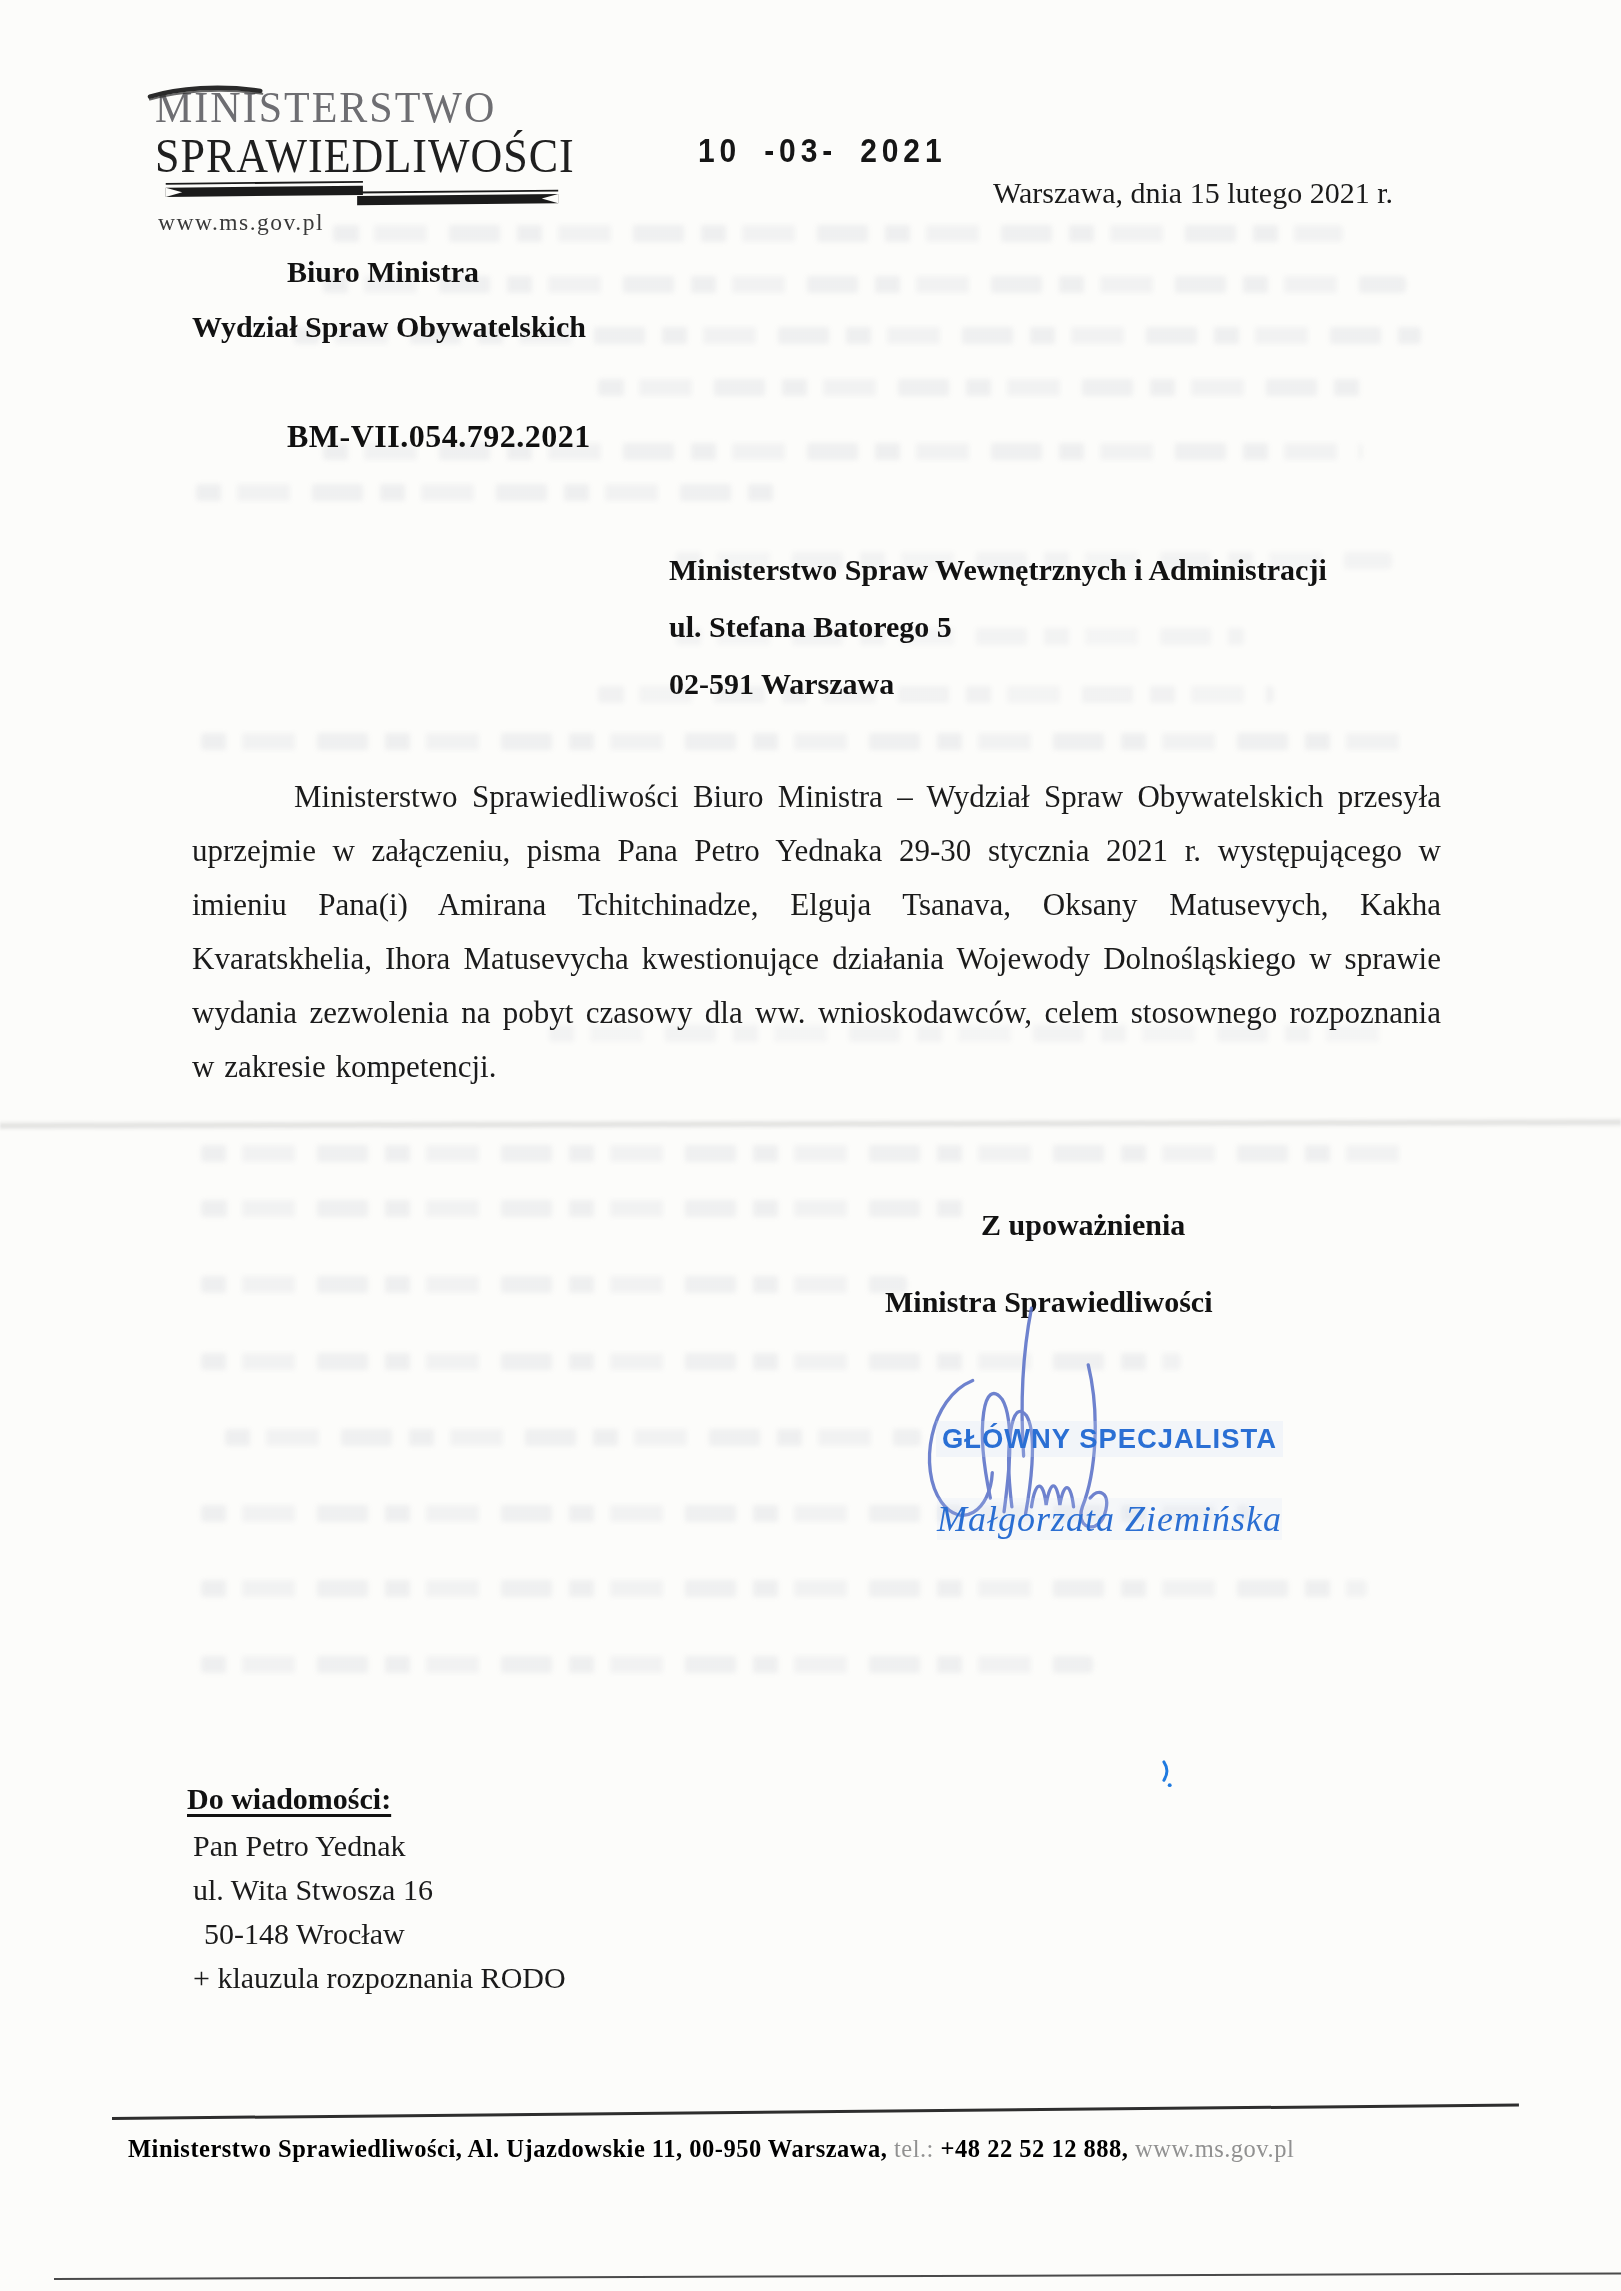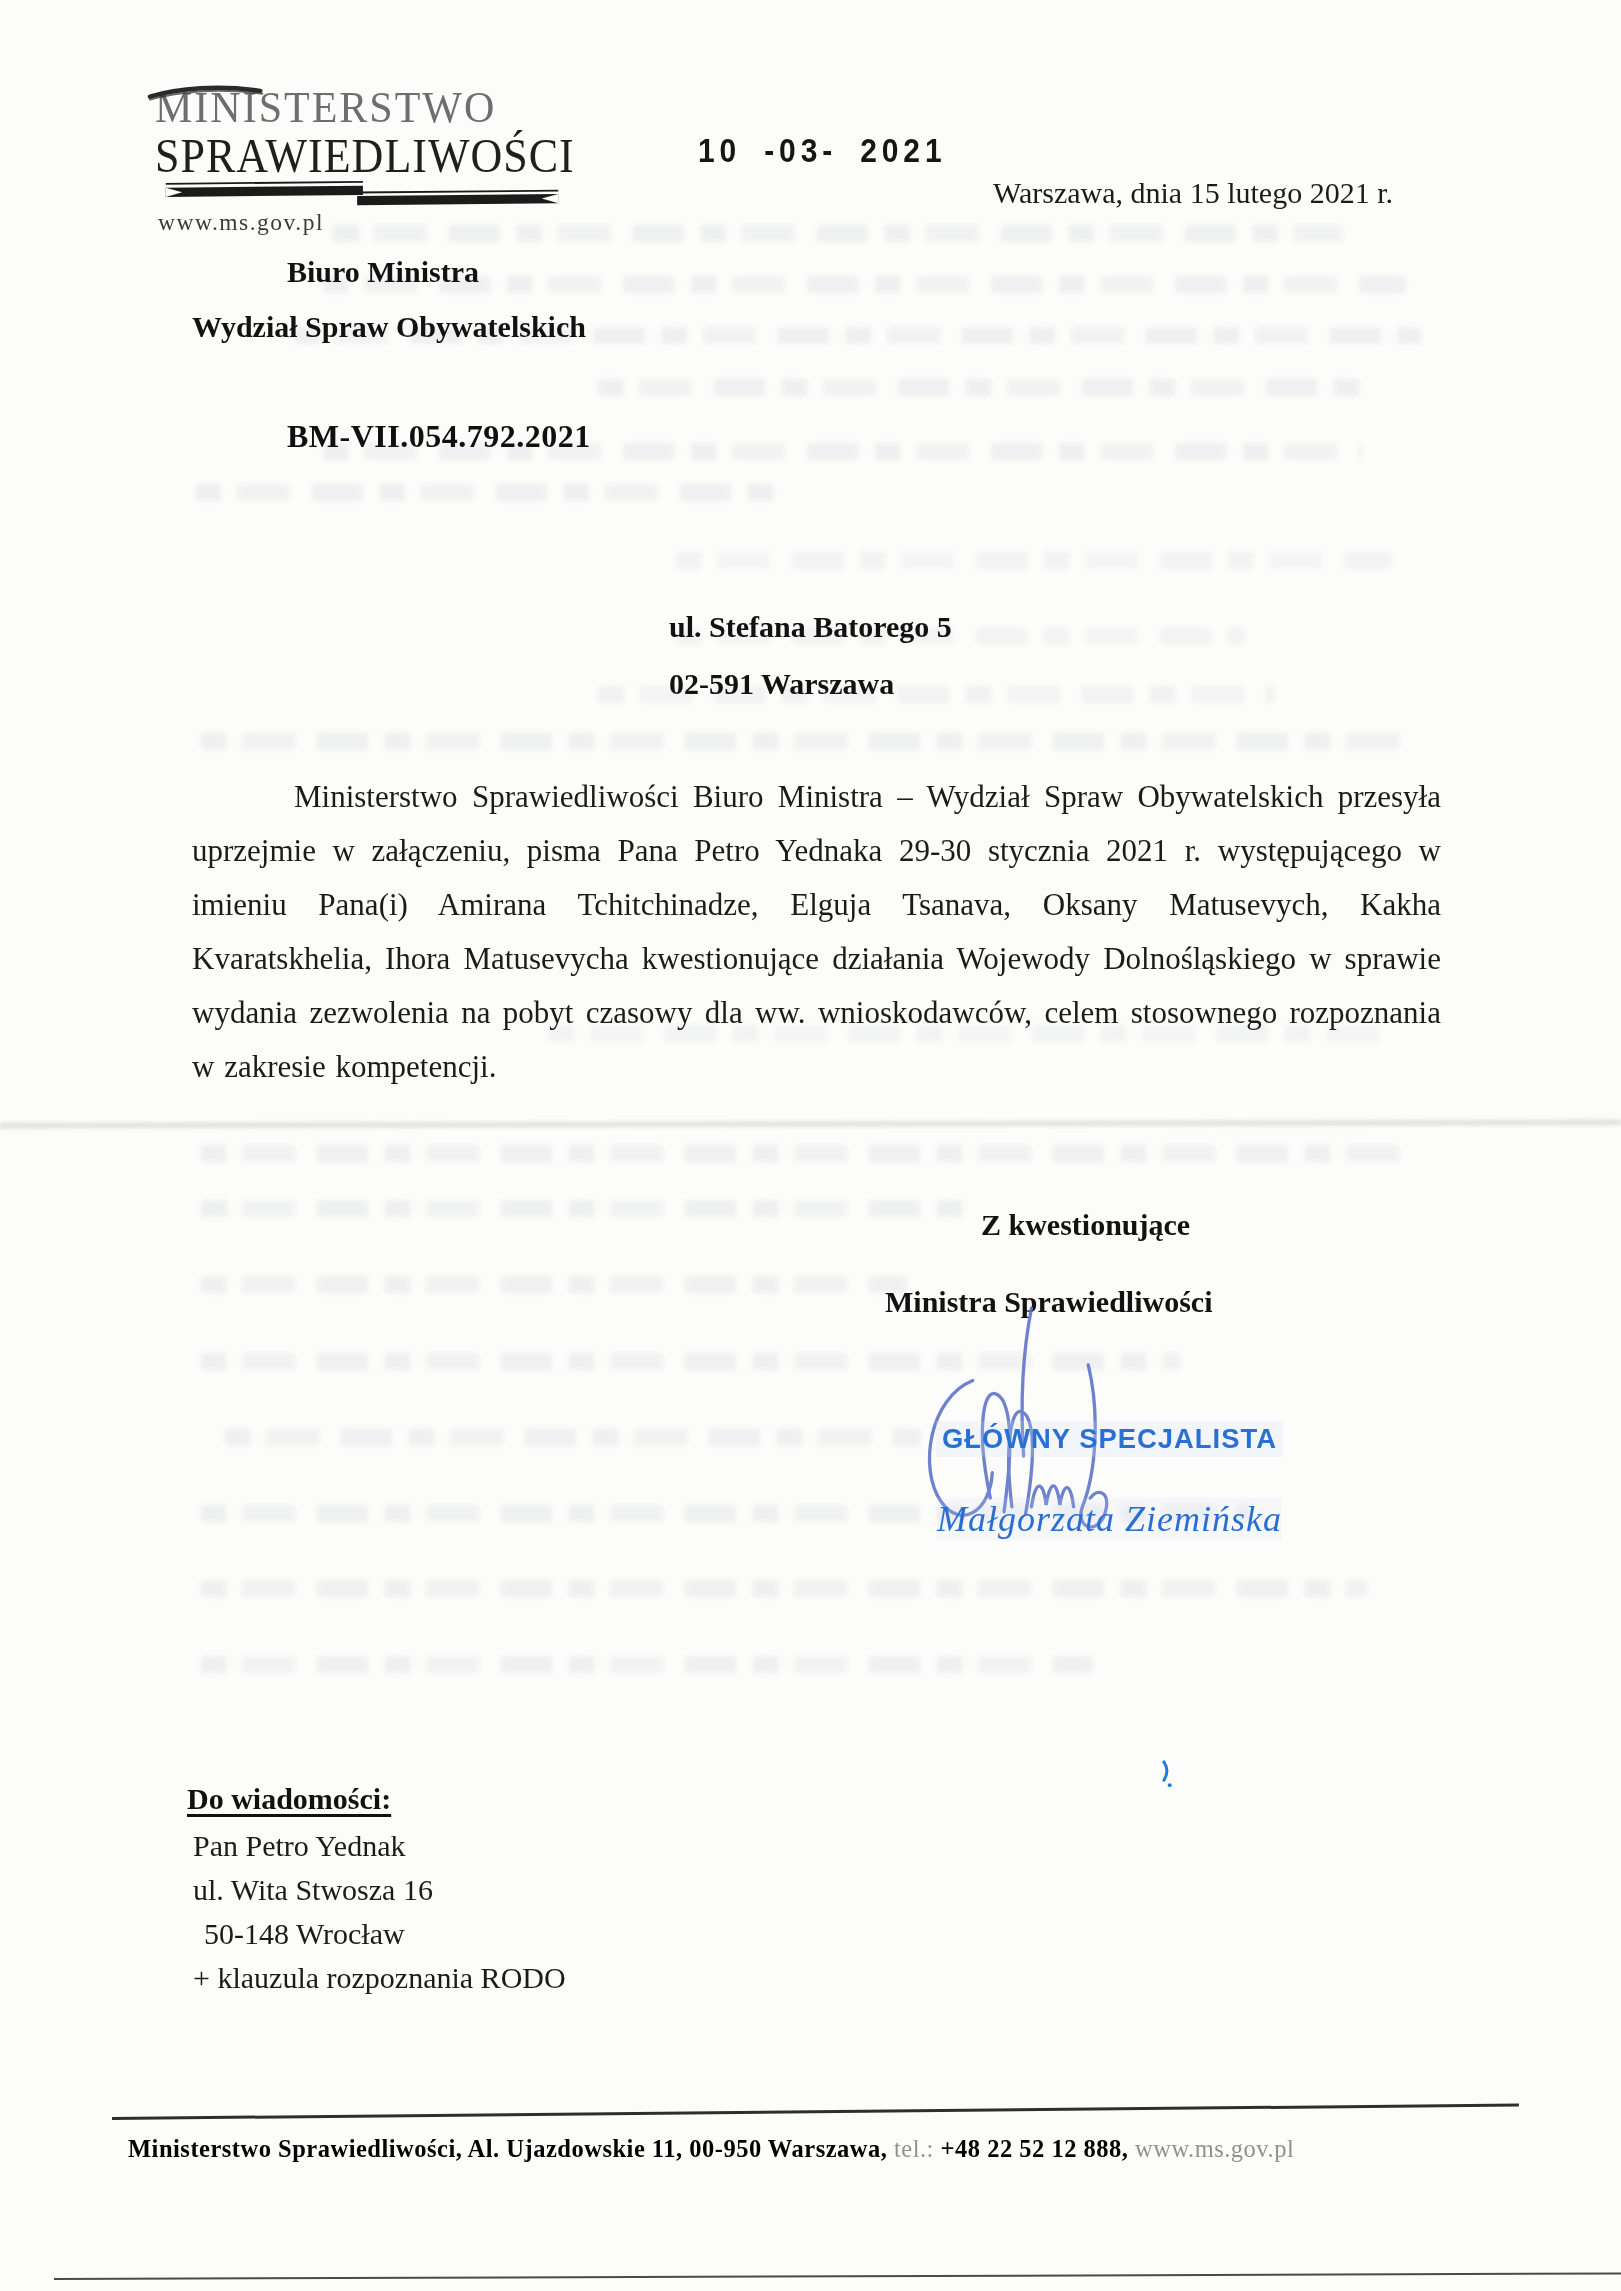--- a/index.html
+++ b/index.html
@@ -127,26 +127,27 @@
   <div class="abs website" style="left:158px;top:209px;">www.ms.gov.pl</div>
 
   <div class="abs datestamp" style="left:698px;top:133px;">10 -03- 2021</div>
 
   <div class="abs placedate" style="left:993px;top:176px;">Warszawa, dnia 15 lutego 2021 r.</div>
 
   <div class="abs boldline" style="left:287px;top:255px;">Biuro Ministra</div>
   <div class="abs boldline" style="left:192px;top:310px;">Wydział Spraw Obywatelskich</div>
   <div class="abs refnum" style="left:287px;top:418px;">BM-VII.054.792.2021</div>
 
+  <div class="abs boldline" style="left:669px;top:553px;">Ministerstwo Spraw Wewnętrznych i Administracji</div>
   <div class="abs boldline" style="left:669px;top:610px;">ul. Stefana Batorego 5</div>
   <div class="abs boldline" style="left:669px;top:667px;">02-591 Warszawa</div>
 
   <div class="abs bodypara" style="left:192px;top:770px;">Ministerstwo Sprawiedliwości Biuro Ministra – Wydział Spraw Obywatelskich przesyła uprzejmie w załączeniu, pisma Pana Petro Yednaka 29-30 stycznia 2021 r. występującego w imieniu Pana(i) Amirana Tchitchinadze, Elguja Tsanava, Oksany Matusevych, Kakha Kvaratskhelia, Ihora Matusevycha kwestionujące działania Wojewody Dolnośląskiego w sprawie wydania zezwolenia na pobyt czasowy dla ww. wnioskodawców, celem stosownego rozpoznania w zakresie kompetencji.</div>
 
-  <div class="abs boldline" style="left:981px;top:1208px;">Z kwestionujące</div>
+  <div class="abs boldline" style="left:981px;top:1208px;">Z upoważnienia</div>
   <div class="abs boldline" style="left:885px;top:1285px;">Ministra Sprawiedliwości</div>
 
   <svg class="abs" style="left:912px;top:1304px;" width="235" height="255" viewBox="0 0 240 260">
     <g stroke="#5b72c8" stroke-width="3.4" fill="none" stroke-linecap="round" opacity="0.88">
       <path d="M122,4 C114,45 110,95 114,155"></path>
       <path d="M62,78 C18,96 6,168 30,202 C50,230 80,212 82,172"></path>
       <path d="M80,198 C64,122 74,74 92,97 C106,120 98,182 94,212"></path>
       <path d="M102,207 C94,142 102,94 117,114 C129,134 120,192 116,214"></path>
       <path d="M122,207 c4,-28 12,-28 15,-2 c4,-26 11,-26 14,0 c4,-24 11,-24 14,2"></path>
       <path d="M180,62 C192,112 188,172 174,207 C166,230 192,237 198,210 C202,192 190,187 182,198"></path>

